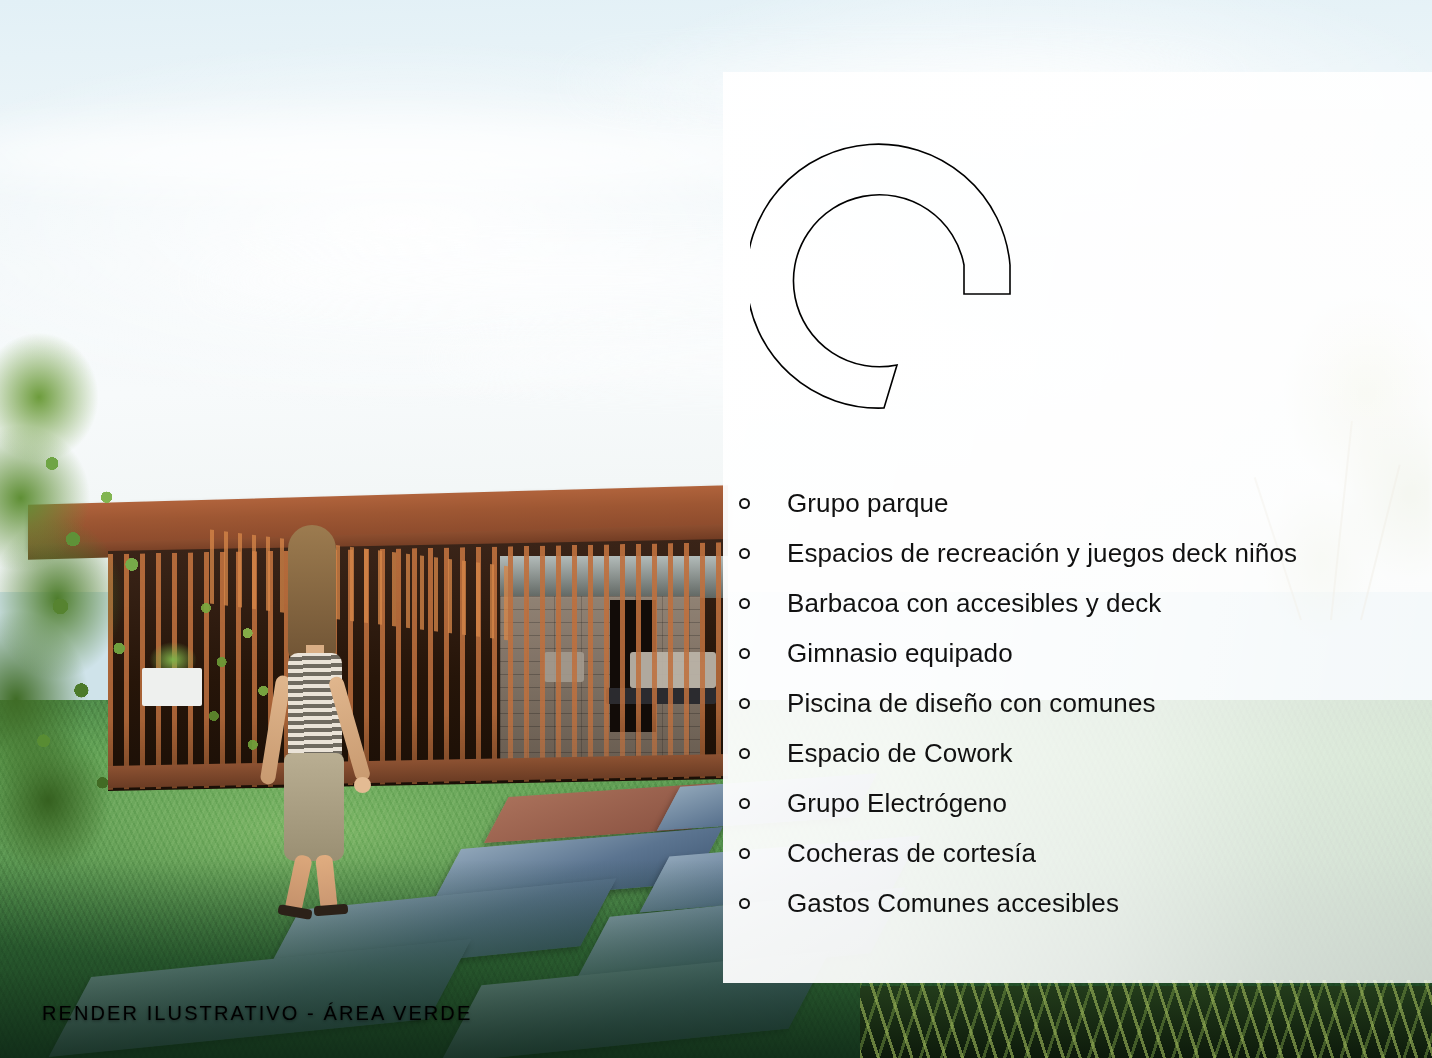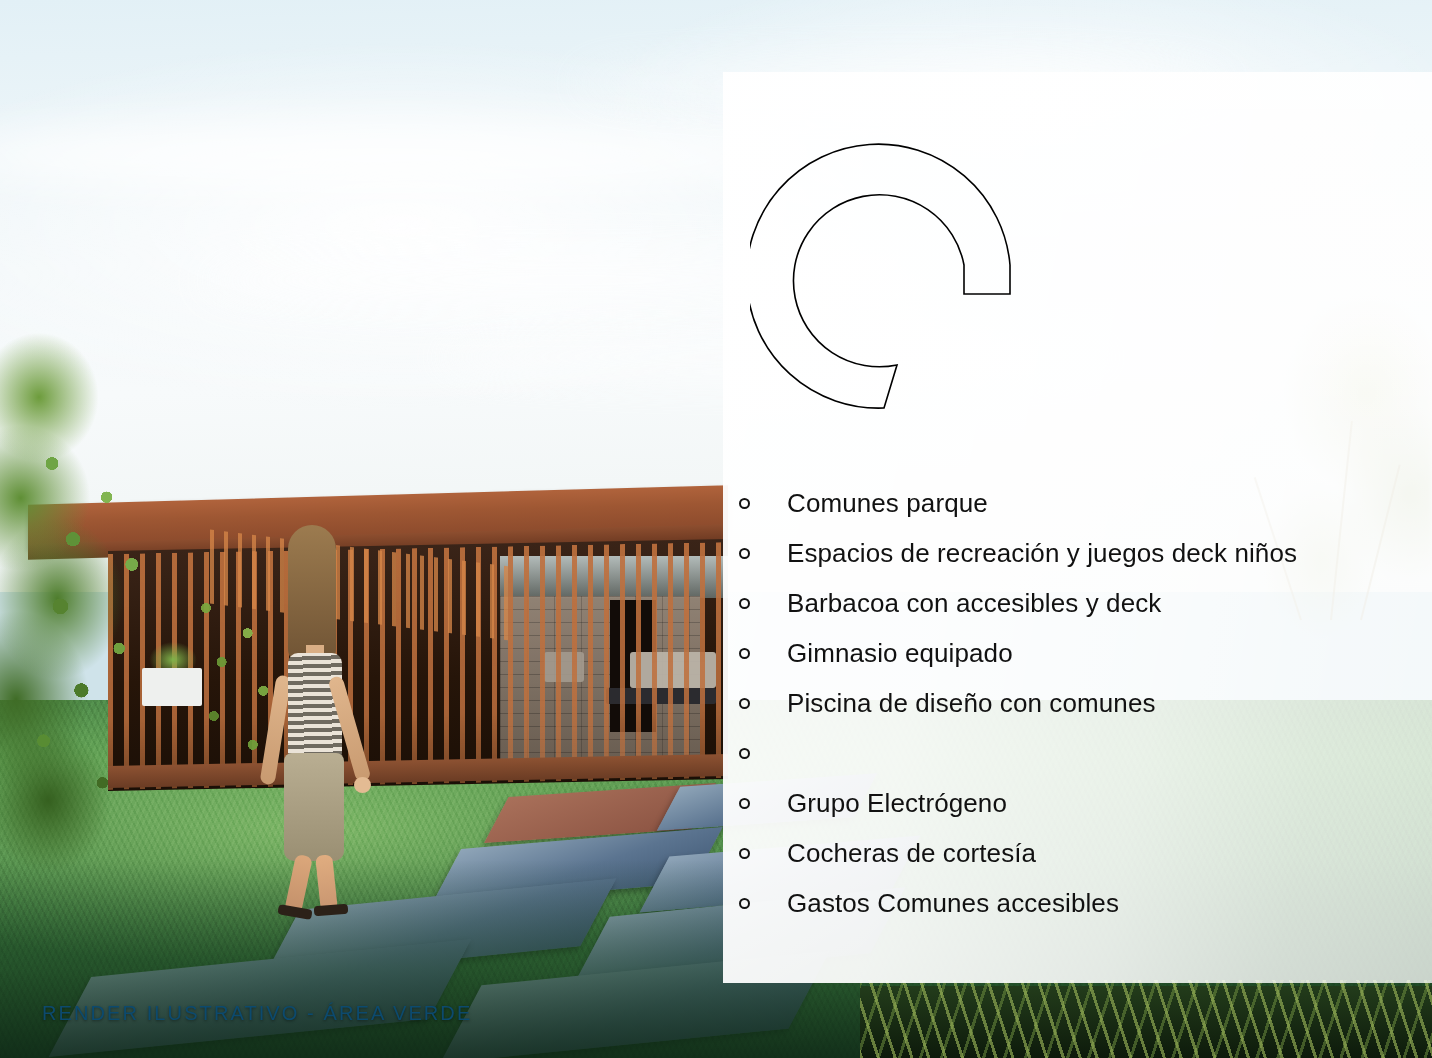--- a/index.html
+++ b/index.html
@@ -182,21 +182,21 @@
     border-radius:8px 8px 10px 10px;
   }
   .fig .legA{position:absolute;left:40px;top:330px;width:17px;height:58px;background:linear-gradient(180deg,#dba77b,#c3906a);border-radius:7px;transform:rotate(12deg);}
   .fig .legB{position:absolute;left:68px;top:330px;width:17px;height:56px;background:linear-gradient(180deg,#e0ad80,#c89570);border-radius:7px;transform:rotate(-6deg);}
   .fig .sandalA{position:absolute;left:28px;top:382px;width:34px;height:10px;background:#2c2118;border-radius:4px;transform:rotate(10deg);}
   .fig .sandalB{position:absolute;left:64px;top:380px;width:34px;height:10px;background:#2c2118;border-radius:4px;transform:rotate(-4deg);}
 
   
   .caption{
     position:absolute;left:42px;top:1002px;
-    color:#0c4a6e;font-size:20px;letter-spacing:2.1px;font-weight:400;
+    color:#000000;font-size:20px;letter-spacing:2.1px;font-weight:400;
     text-shadow:0 1px 3px rgba(0,0,0,.45);white-space:nowrap;
   }
 
   
   .panel{
     position:absolute;left:723px;top:72px;width:709px;height:911px;
     background:linear-gradient(100deg,
       rgba(255,255,255,.955) 0%,
       rgba(255,255,255,.935) 34%,
       rgba(255,255,255,.875) 62%,
@@ -314,40 +314,41 @@
                L147 253
                A86 86 0 1 1 214 153
                L214 182 Z" stroke="#000000" stroke-width="1.6" fill="none" stroke-linejoin="miter"></path>
     </svg>
   </div>
 
 
   <div class="list">
     <div class="row">
       <span class="bullet"></span>
-      <span class="row-label">Comunes parque</span>
+      <span class="row-label">Grupo parque</span>
     </div>
     <div class="row">
       <span class="bullet"></span>
       <span class="row-label">Espacios de recreación y juegos deck niños</span>
     </div>
     <div class="row">
       <span class="bullet"></span>
       <span class="row-label">Barbacoa con accesibles y deck</span>
     </div>
     <div class="row">
       <span class="bullet"></span>
       <span class="row-label">Gimnasio equipado</span>
     </div>
     <div class="row">
       <span class="bullet"></span>
       <span class="row-label">Piscina de diseño con comunes</span>
     </div>
     <div class="row">
       <span class="bullet"></span>
+      <span class="row-label">Espacio de Cowork</span>
     </div>
     <div class="row">
       <span class="bullet"></span>
       <span class="row-label">Grupo Electrógeno</span>
     </div>
     <div class="row">
       <span class="bullet"></span>
       <span class="row-label">Cocheras de cortesía</span>
     </div>
     <div class="row">

